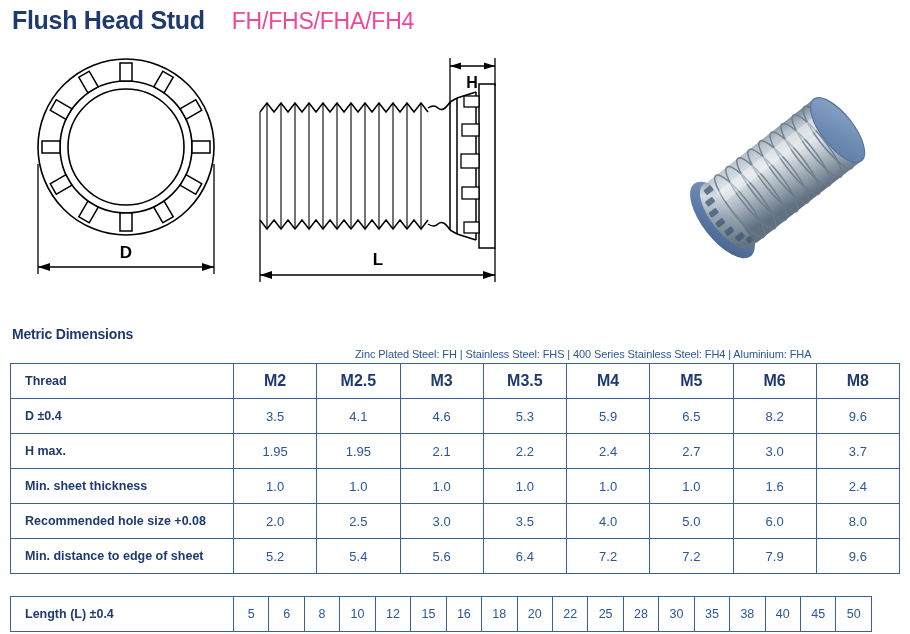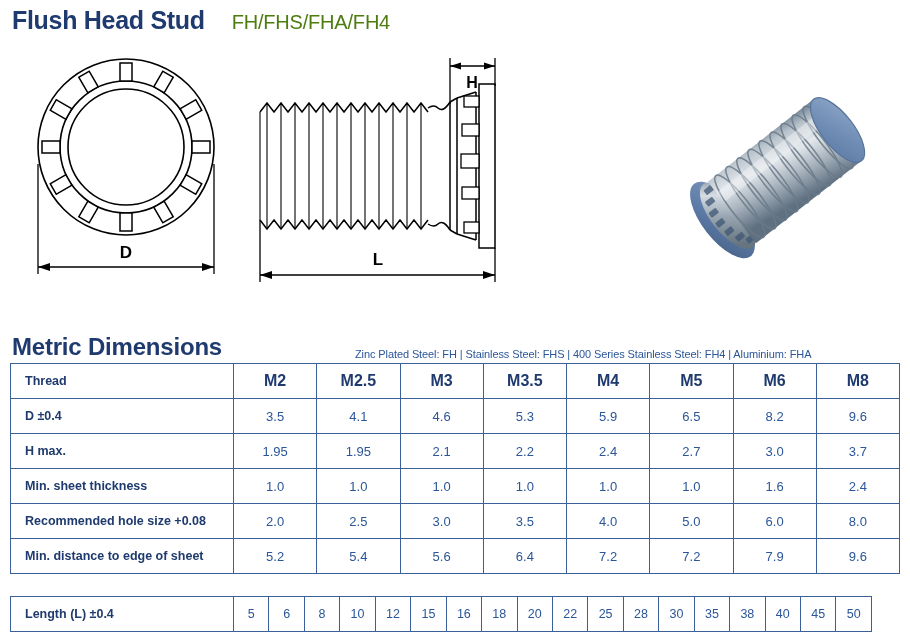--- a/index.html
+++ b/index.html
@@ -25,23 +25,23 @@
     align-items: baseline;
     gap: 27px;
   }
   #title-main {
     font-size: 25px;
     font-weight: bold;
     color: #1f3a6e;
     letter-spacing: -0.3px;
   }
   #title-codes {
-    font-size: 20px;
+    font-size: 23px;
     font-weight: normal;
-    color: #4d7c0f;
+    color: #ec4899;
     letter-spacing: -0.2px;
   }
 
   
   #drawings {
     position: absolute;
     left: 0;
     top: 44px;
     width: 910px;
     height: 258px;
@@ -57,22 +57,22 @@
   #section-head {
     position: absolute;
     left: 0;
     top: 326px;
     width: 910px;
     height: 32px;
   }
   #metric-title {
     position: absolute;
     left: 12px;
-    top: 7px;
-    font-size: 24px;
+    top: 0px;
+    font-size: 14px;
     font-weight: bold;
     color: #1f3a6e;
     letter-spacing: -0.2px;
   }
   #material-note {
     position: absolute;
     left: 355px;
     top: 22px;
     font-size: 11px;
     font-weight: normal;

